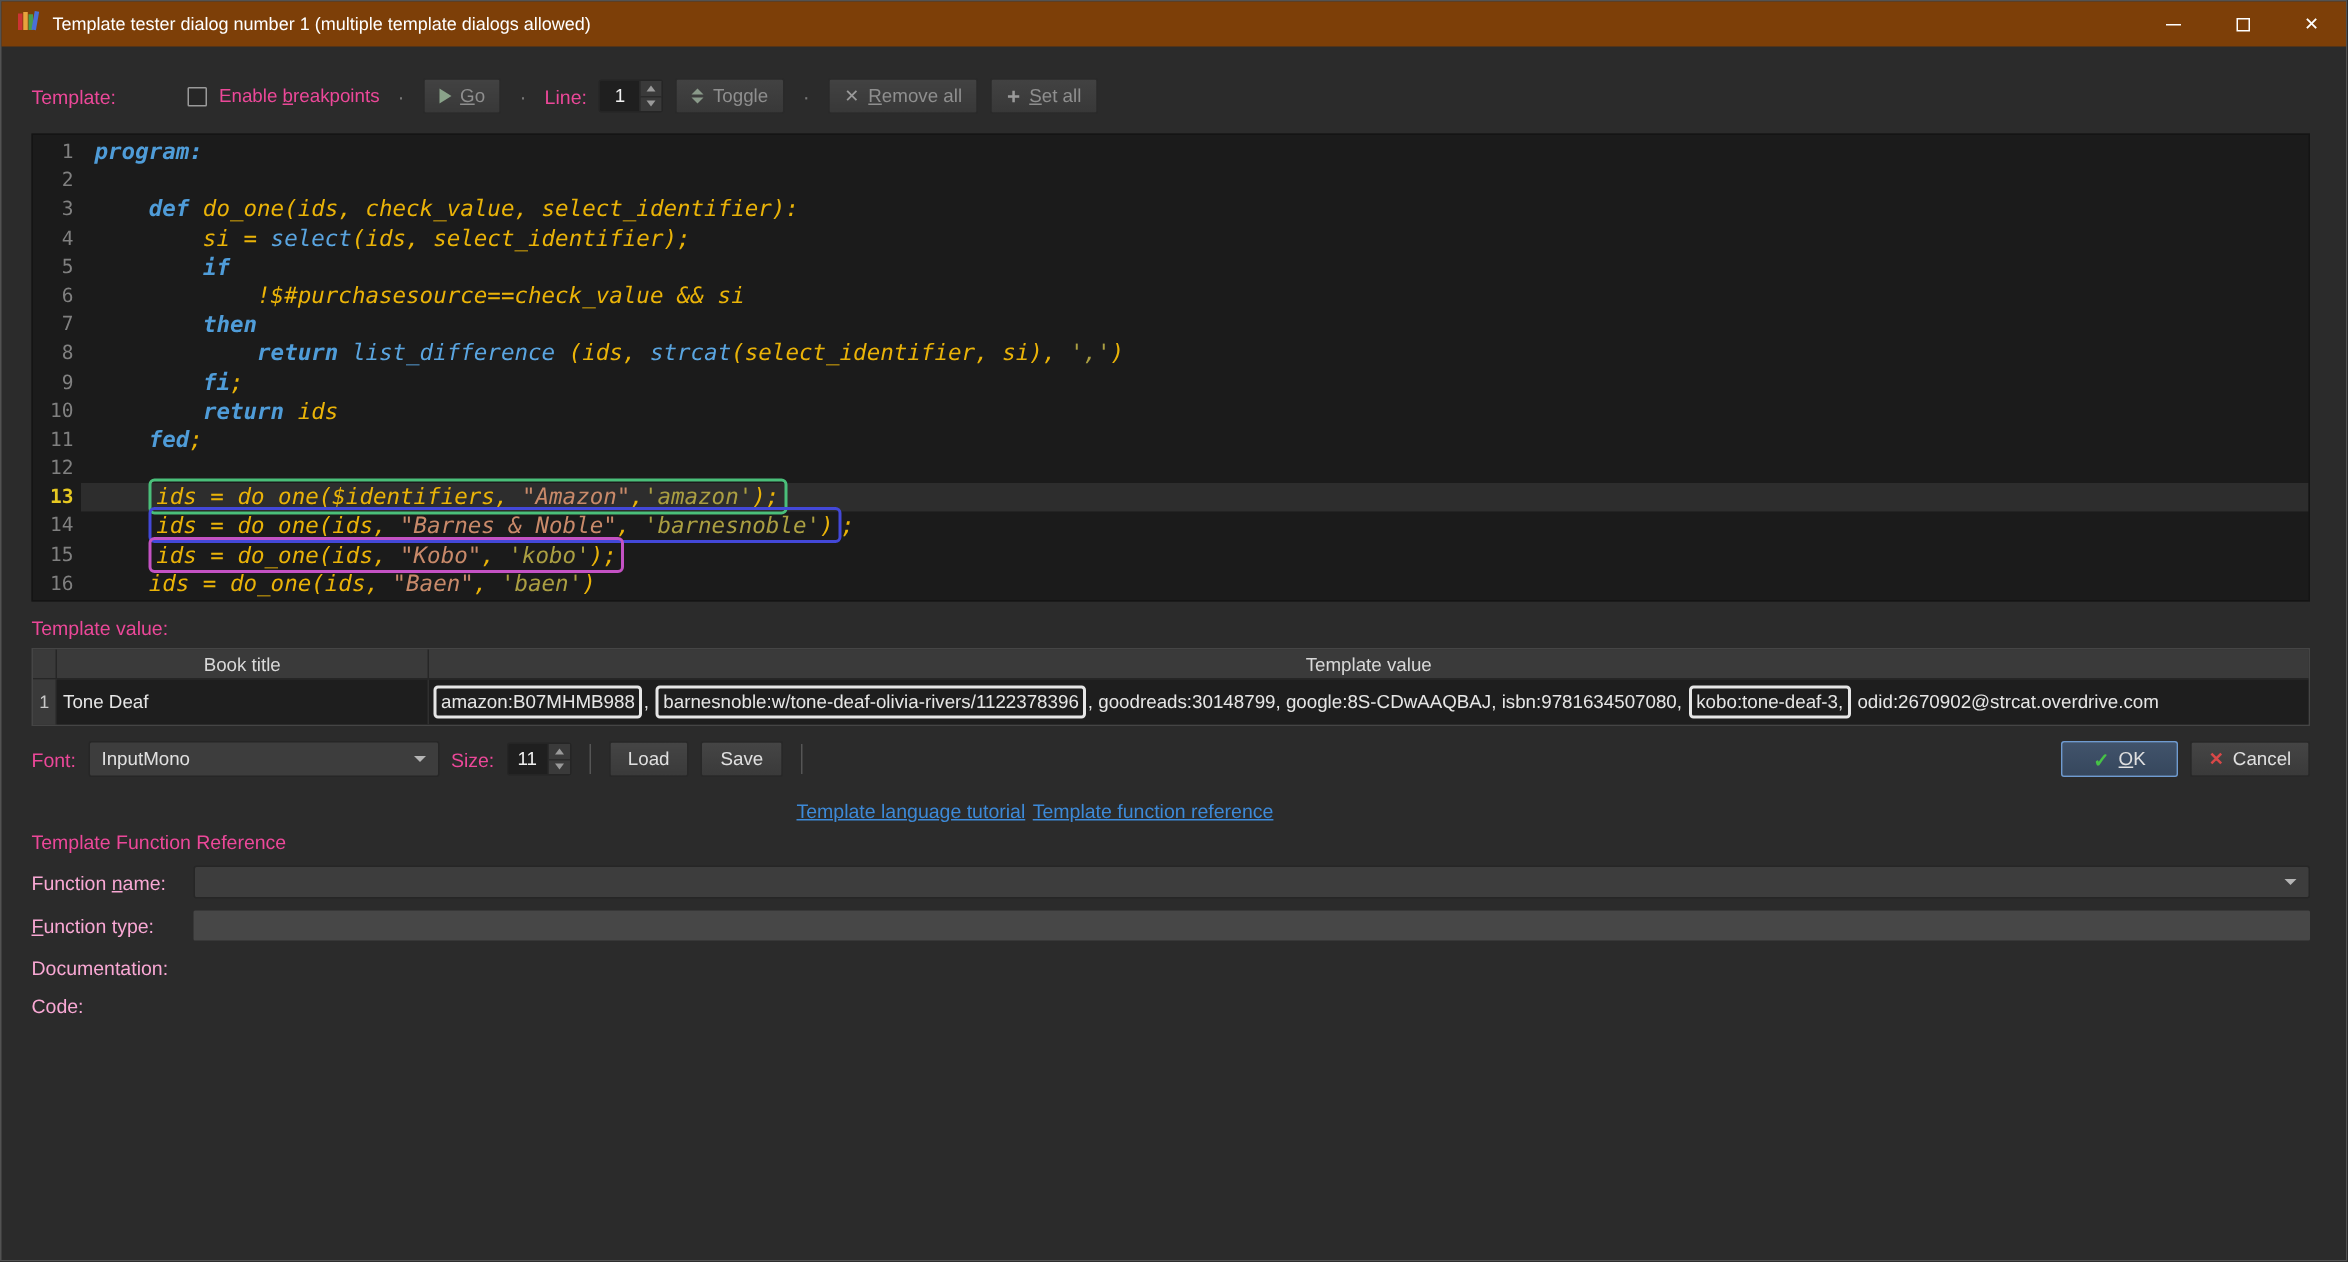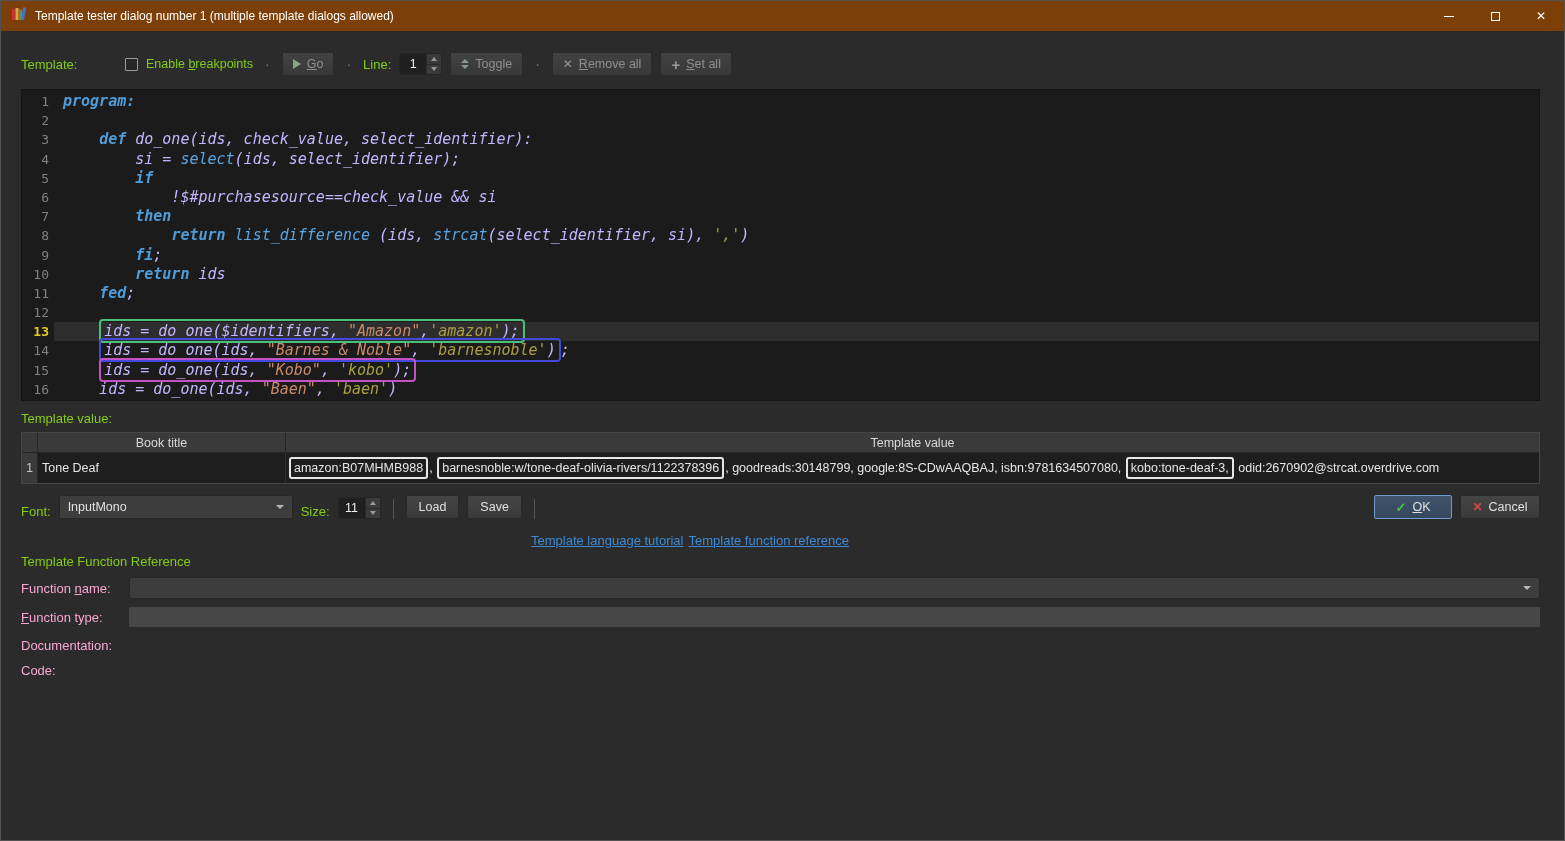--- a/index.html
+++ b/index.html
@@ -20,21 +20,21 @@
   .titlebar{height:30px;background:var(--titlebar);display:flex;align-items:center;padding-left:10px;flex:none;}
   .title-text{color:#ffffff;font-size:12px;margin-left:8px;}
   .win-controls{margin-left:auto;display:flex;height:100%;}
   .win-btn{width:46px;display:flex;align-items:center;justify-content:center;color:#fff;cursor:default;}
   .min-glyph{width:10px;height:1px;background:#fff;display:block;}
   .max-glyph{width:9px;height:9px;border:1px solid #fff;display:block;}
   .close-glyph{font-size:12px;line-height:1;color:#fff;}
 
   .content{flex:1;padding:0 24px 0 20px;display:flex;flex-direction:column;}
 
-  .lbl{color:#84cc16;font-size:13px;}
+  .lbl{color:#ec4899;font-size:13px;}
   .mn{text-decoration:underline;}
 
   .toolbar{margin-top:20px;height:26px;display:flex;align-items:center;gap:8px;}
   .lbl-template{width:96px;flex:none;}
   .checkbox{width:13px;height:13px;border:1px solid #9a9a9a;background:#262626;border-radius:1px;flex:none;}
   .chk-lbl{font-size:12.5px;}
   .sep-dot{color:#777;font-size:14px;margin:0 4px;}
   .tbtn{display:flex;align-items:center;gap:6px;height:24px;padding:0 10px;background:linear-gradient(#424242,#383838);border:1px solid #2a2a2a;border-radius:2px;color:#8f8f8f;font-size:12.5px;font-family:inherit;justify-content:space-between;}
   .play-icon{width:0;height:0;border-left:8px solid #8aa38a;border-top:5px solid transparent;border-bottom:5px solid transparent;}
   .x-icon{color:#9a9a9a;font-size:12px;line-height:1;}
@@ -52,40 +52,40 @@
   .spin-down::after{content:"";width:0;height:0;border-top:4px solid #9a9a9a;border-left:3px solid transparent;border-right:3px solid transparent;}
 
   .editor{margin-top:12px;height:312px;background:#1b1b1b;border:1px solid #141414;font-family:"DejaVu Sans Mono",monospace;font-size:15px;font-style:italic;overflow:hidden;padding-top:2px;}
   .ed-line{display:flex;height:19.2px;}
   .ed-gutter{width:32px;text-align:right;padding-right:5px;color:#808080;font-size:13px;font-style:normal;flex:none;line-height:19.2px;}
   .ed-gutter.cur{color:var(--curnum);font-weight:bold;}
   .ed-code{flex:1;white-space:pre;padding-left:9px;color:#d4d4d4;line-height:19.2px;}
   .ed-code.cur-line{background:#2d2d2d;}
   .tok-kw{color:var(--kw);font-weight:bold;}
   .tok-fn{color:var(--fn);}
-  .tok-pl{color:#c4b5fd;margin-top:12px;}
+  .tok-pl{color:#eab308;margin-top:12px;}
   .tok-s2{color:var(--s2);}
   .tok-s1{color:var(--s1);}
   .tok-box{border:2px solid;border-radius:4px;padding:1px 3px;}
   .box-green{border-color:var(--box-green);}
   .box-blue{border-color:var(--box-blue);}
   .box-magenta{border-color:var(--box-magenta);}
 
   .tv-label{margin-top:10px;}
 
   .table{margin-top:6px;display:grid;grid-template-columns:16px 248px 1fr;border:1px solid #454545;}
   .th{background:#3a3a3a;color:#d8d8d8;font-size:12.5px;height:20px;display:flex;align-items:center;justify-content:center;border-right:1px solid #262626;border-bottom:1px solid #262626;}
   .th:nth-child(3){border-right:none;}
   .rh{background:#3a3a3a;color:#c8c8c8;font-size:12px;display:flex;align-items:center;justify-content:center;border-right:1px solid #262626;height:30px;}
   .td{background:#1e1e1e;color:#e6e6e6;font-size:12.5px;display:flex;align-items:center;padding:0 4px;border-right:1px solid #2f2f2f;white-space:nowrap;overflow:hidden;height:30px;}
   .value-cell{padding-left:2px;border-right:none;}
   .value-cell span{white-space:pre;}
   .val-box{border:2px solid;border-radius:3px;padding:2px 3px;margin:0 1px;}
 
-  .font-bar{margin-top:9px;height:26px;display:flex;align-items:flex-end;gap:8px;}
+  .font-bar{margin-top:9px;height:26px;display:flex;align-items:center;gap:8px;}
   .combo{height:24px;background:#3d3d3d;border:1px solid #262626;border-radius:2px;display:flex;align-items:center;padding:0 8px;color:#e0e0e0;font-size:12.5px;}
   .font-combo{width:234px;}
   .combo-arrow{margin-left:auto;width:0;height:0;border-top:4px solid #b5b5b5;border-left:4px solid transparent;border-right:4px solid transparent;flex:none;}
   .vsep{width:1px;height:20px;background:#555;margin:0 4px;flex:none;}
   .btn{height:24px;padding:0 12px;background:linear-gradient(#454545,#3a3a3a);border:1px solid #282828;border-radius:2px;color:#e0e0e0;font-size:12.5px;font-family:inherit;display:flex;align-items:center;gap:6px;}
   .right-btns{margin-left:auto;display:flex;gap:8px;}
   .ok-btn{background:linear-gradient(#41536b,#36475d);border:1px solid #6f9bd1;width:78px;justify-content:center;}
   .cancel-btn{width:80px;justify-content:center;}
   .check-icon{color:#46c246;font-weight:bold;font-size:13px;line-height:1;}
   .cross-icon{color:#d84848;font-weight:bold;font-size:12px;line-height:1;}

